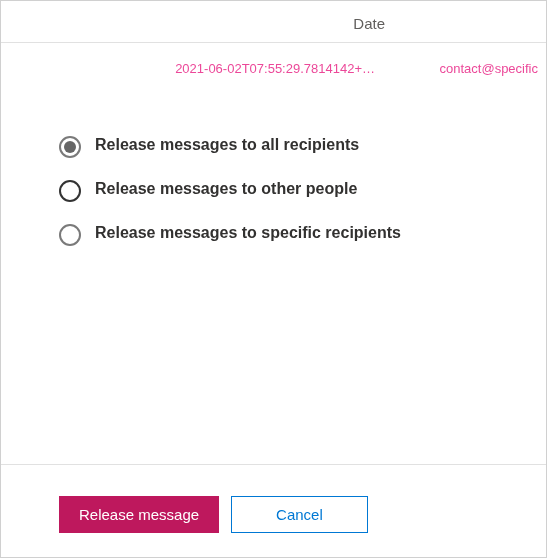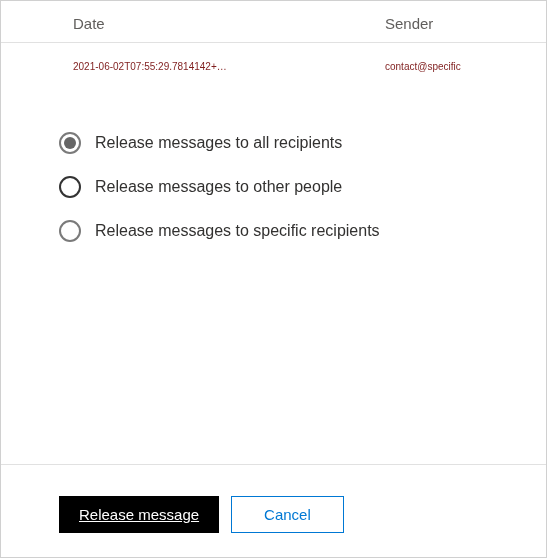--- a/index.html
+++ b/index.html
@@ -13,58 +13,60 @@
       color: #323130;
       width: 547px;
       height: 558px;
       background: #fff;
       border: 1px solid #d0d0d0;
       position: relative;
       overflow: hidden;
     }
     .table-area {
       padding: 14px 0 0 0;
+      text-align: right;
     }
     .table-header {
       display: flex;
       padding: 0 0 10px 72px;
       border-bottom: 1px solid #e1e1e1;
       color: #605e5c;
       font-size: 15px;
     }
     .col-date {
       width: 312px;
     }
     .col-sender {
       flex: 1;
     }
     .table-row {
       display: flex;
-      padding: 18px 0 0 72px;
-      color: #7f1d1d;
-      font-size: 10px;
+      padding: 18px 8px 0 72px;
+      color: #ec4899;
+      font-size: 13px;
     }
     .table-row .col-date {
       white-space: nowrap;
       overflow: hidden;
       text-overflow: ellipsis;
       padding-right: 10px;
     }
     .table-row .col-sender {
       white-space: nowrap;
       overflow: hidden;
     }
     .options-area {
       padding: 60px 0 0 58px;
     }
     .radio-row {
       display: flex;
-      align-items: center;
+      align-items: flex-start;
       margin-bottom: 22px;
       cursor: pointer;
+      font-weight: bold;
     }
     .radio-outer {
       width: 22px;
       height: 22px;
       border-radius: 50%;
       border: 2px solid #7a7a7a;
       display: flex;
       align-items: center;
       justify-content: center;
       flex-shrink: 0;
@@ -101,38 +103,36 @@
     }
     .btn {
       font-family: inherit;
       font-size: 15px;
       padding: 10px 20px;
       border: none;
       cursor: pointer;
       min-width: 100px;
     }
     .btn-primary {
-      background: #000000;
+      background: #be185d;
       color: #fff;
-      text-decoration: underline;
     }
     .btn-secondary {
       background: #fff;
       color: #0078d4;
       border: 1px solid #0078d4;
-      padding: 9px 32px;
+      padding: 9px 44px;
     }
   </style>
 </head>
 <body>
 
 <div class="table-area">
   <div class="table-header">
     <div class="col-date">Date</div>
-    <div class="col-sender">Sender</div>
   </div>
   <div class="table-row">
     <div class="col-date">2021-06-02T07:55:29.7814142+…</div>
     <div class="col-sender">contact@specific</div>
   </div>
 </div>
 
 <div class="options-area">
   <div class="radio-row">
     <span class="radio-outer">

